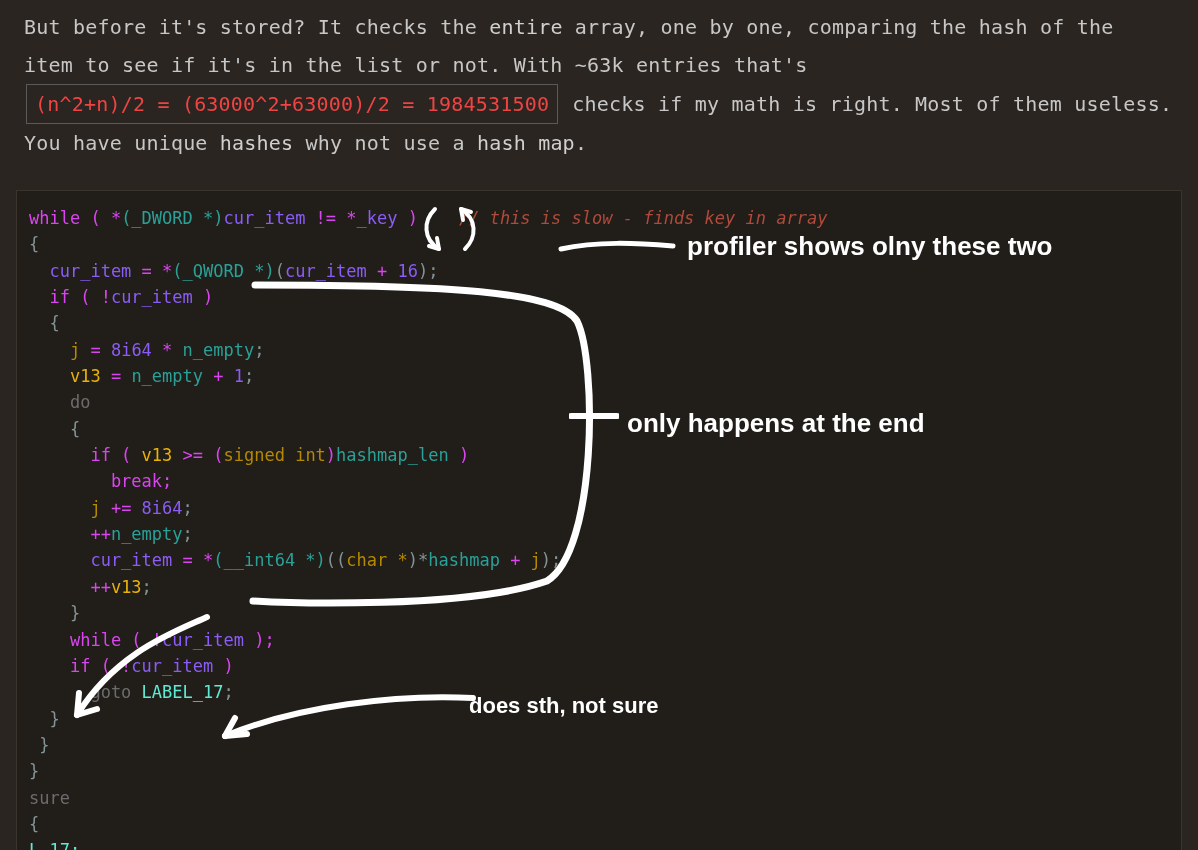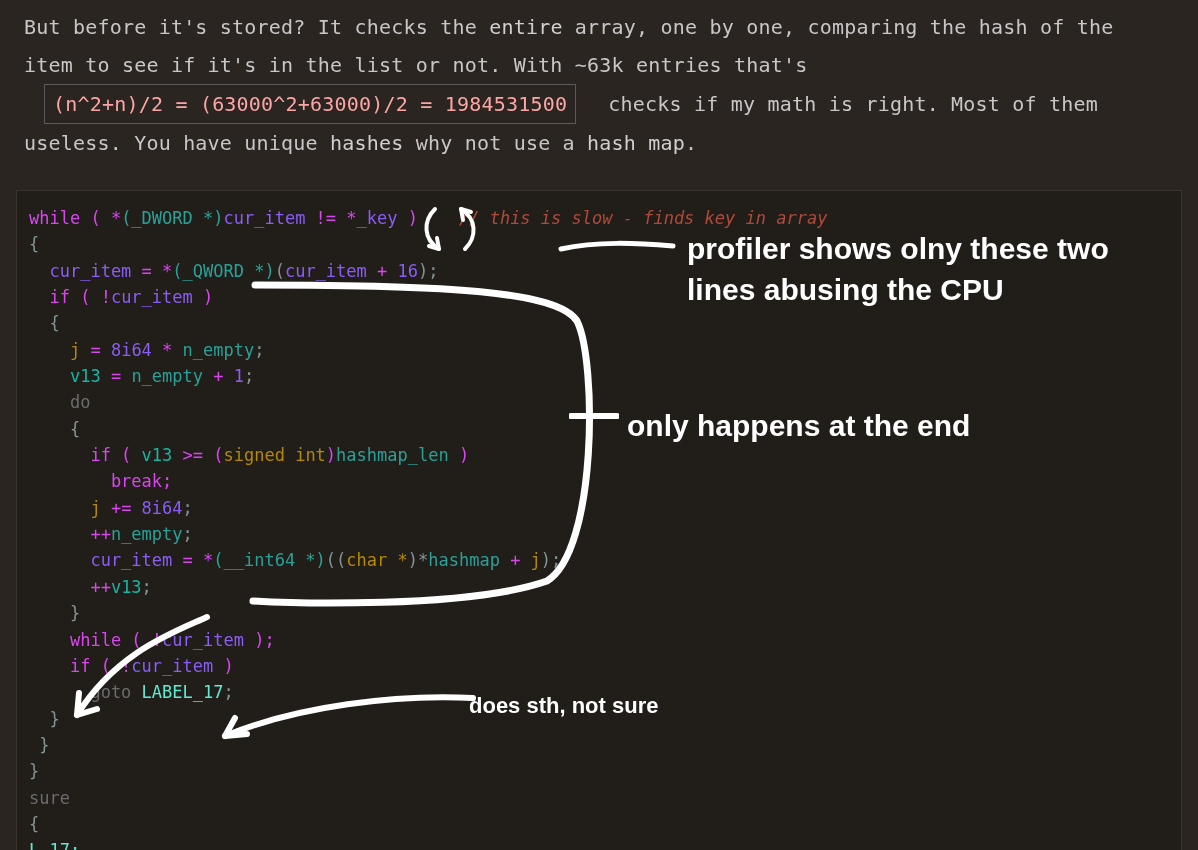--- a/index.html
+++ b/index.html
@@ -1,33 +1,33 @@
 <!DOCTYPE html>
 <html><head>
 <meta charset="utf-8">
 <style>
   html,body{margin:0;padding:0;background:#2a2520;color:#bbb;font-family:ui-monospace,Menlo,Consolas,monospace;width:1198px}
   .wrap{padding:8px 24px 0 24px}
   .prose{font-size:20px;line-height:1.9;color:#c7c7c7;letter-spacing:.2px}
   .prose .em{color:#d0d0d0}
-  .prose .math{display:inline-block;border:1px solid #5a5a5a;padding:0 8px;margin:0 20px;color:#fca5a5}
+  .prose .math{display:inline-block;border:1px solid #5a5a5a;padding:0 8px;margin:0 2px;color:#ef4444}
   .codecard{margin:28px -8px 0 -8px;background:#211d19;border:1px solid #3a342c;position:relative;padding:14px 12px 10px 12px;font-size:17px;line-height:1.55;overflow:hidden}
   pre{margin:0;white-space:pre;font-family:inherit}
   .tok-kw{color:#d946ef}
   .tok-type{color:#2aa198}
   .tok-var{color:#8b5cf6}
   .tok-cyan{color:#2aa198}
   .tok-num{color:#8b5cf6}
   .tok-yellow{color:#b58900}
-  .tok-orange{color:#14b8a6}
+  .tok-orange{color:#eab308}
   .tok-brace{color:#839496}
   .tok-dim{color:#6c6c6c}
   .tok-red{color:#b04a3a;font-style:italic}
   .tok-label{color:#5eead4}
-  .annot{position:absolute;color:#fff;font-family:-apple-system,Segoe UI,Helvetica,Arial,sans-serif;font-size:30px;font-weight:600;line-height:1.35}
+  .annot{position:absolute;color:#fff;font-family:-apple-system,Segoe UI,Helvetica,Arial,sans-serif;font-size:26px;font-weight:600;line-height:1.35}
   .annot.small{font-size:22px}
   .stroke{position:absolute;pointer-events:none}
 </style>
 </head>
 <body>
 
 <div class="wrap">
   <div class="prose">
     <span>But before it's stored? It checks the </span><span class="em">entire</span><span> array, one by one, comparing the hash of the item to see if it's in the list or not. With ~63k entries that's </span><span class="math">(n^2+n)/2 = (63000^2+63000)/2 = 1984531500</span><span> checks if my math is right. Most of them useless. You have unique </span><span class="em">hashes</span><span> why not use a </span><span class="em">hash map</span><span>.</span>
   </div>
@@ -59,21 +59,20 @@
 <span class="tok-dim">sure</span>
 <span class="tok-brace">{</span>
 <span class="tok-label">L_17:</span>
 
 
 
 </pre>
 
     <div class="annot" style="left:670px;top:38px">
       <div>profiler shows olny these two</div>
-      <div>lines abusing the CPU</div>
     </div>
     <div class="annot" style="left:610px;top:215px">only happens at the end</div>
     <div class="annot small" style="left:452px;top:500px">does sth, not sure</div>
 
     <svg class="stroke" style="left:400px;top:8px" width="70" height="60" viewBox="0 0 70 60">
       <g fill="none" stroke="#fff" stroke-width="4" stroke-linecap="round">
         <path d="M18 10 C 6 22, 6 40, 22 50"></path>
           <path d="M22 50 l-10 -3 m10 3 l-2 -11"></path>
         <path d="M48 50 C 60 38, 60 20, 44 10"></path>
           <path d="M44 10 l10 3 m-10 -3 l2 11"></path>

